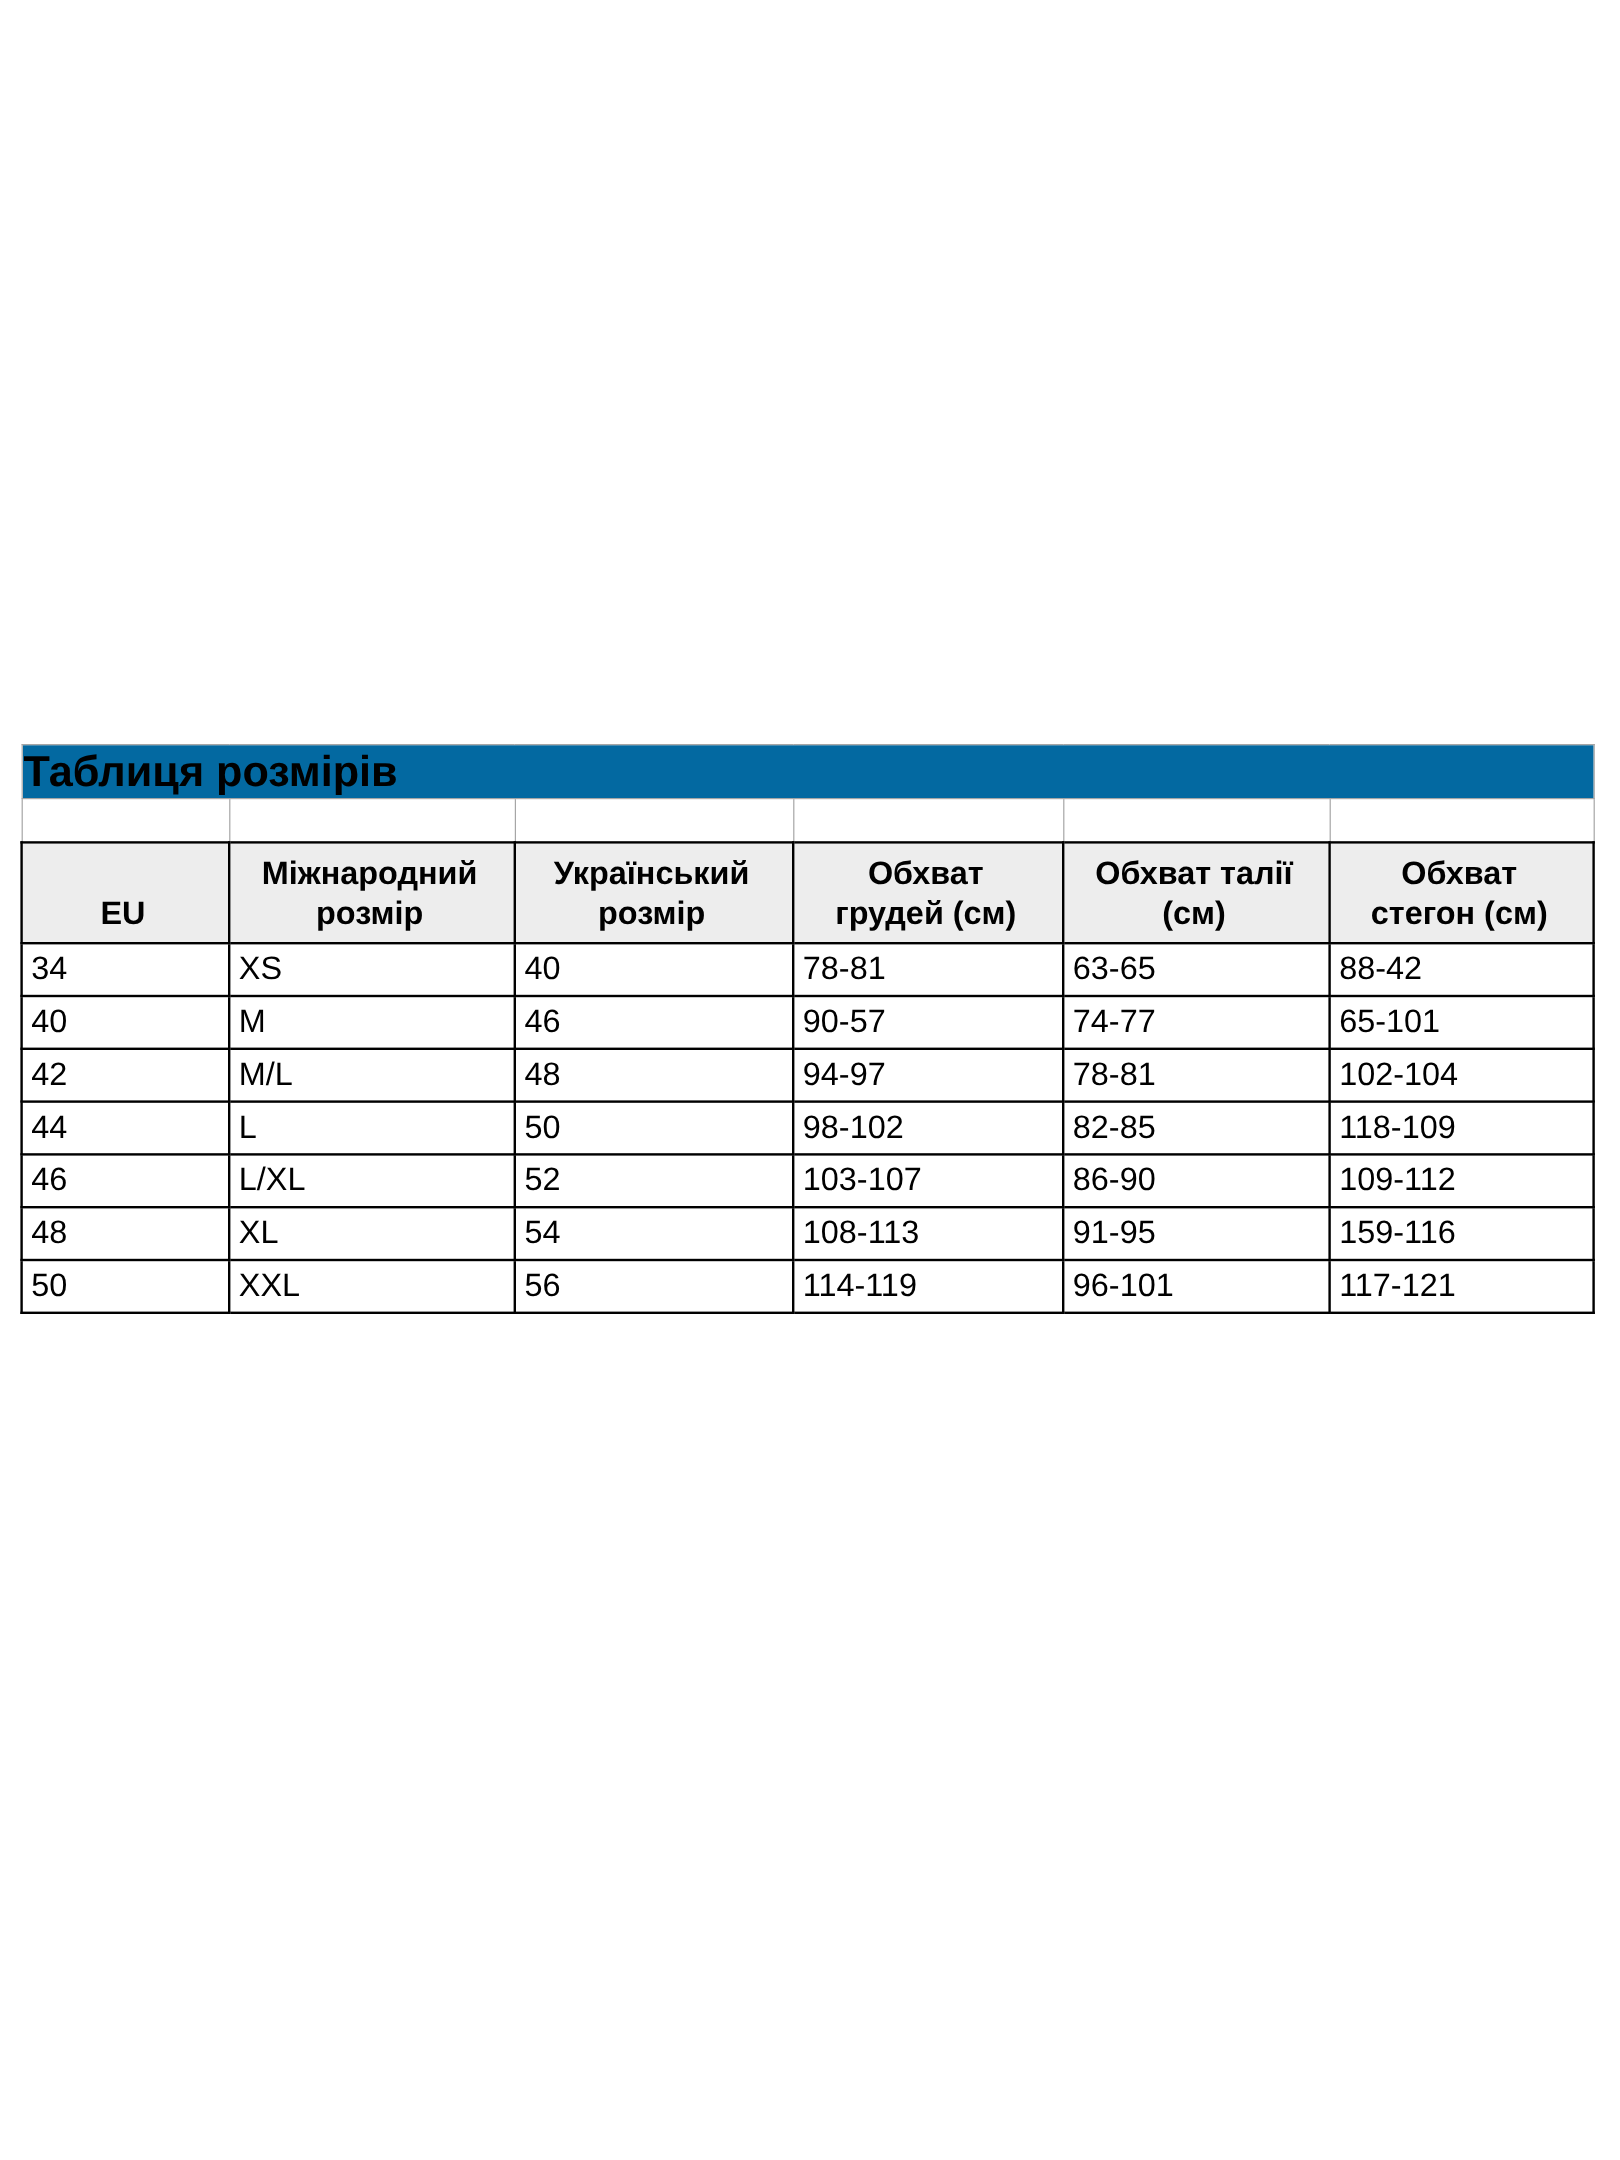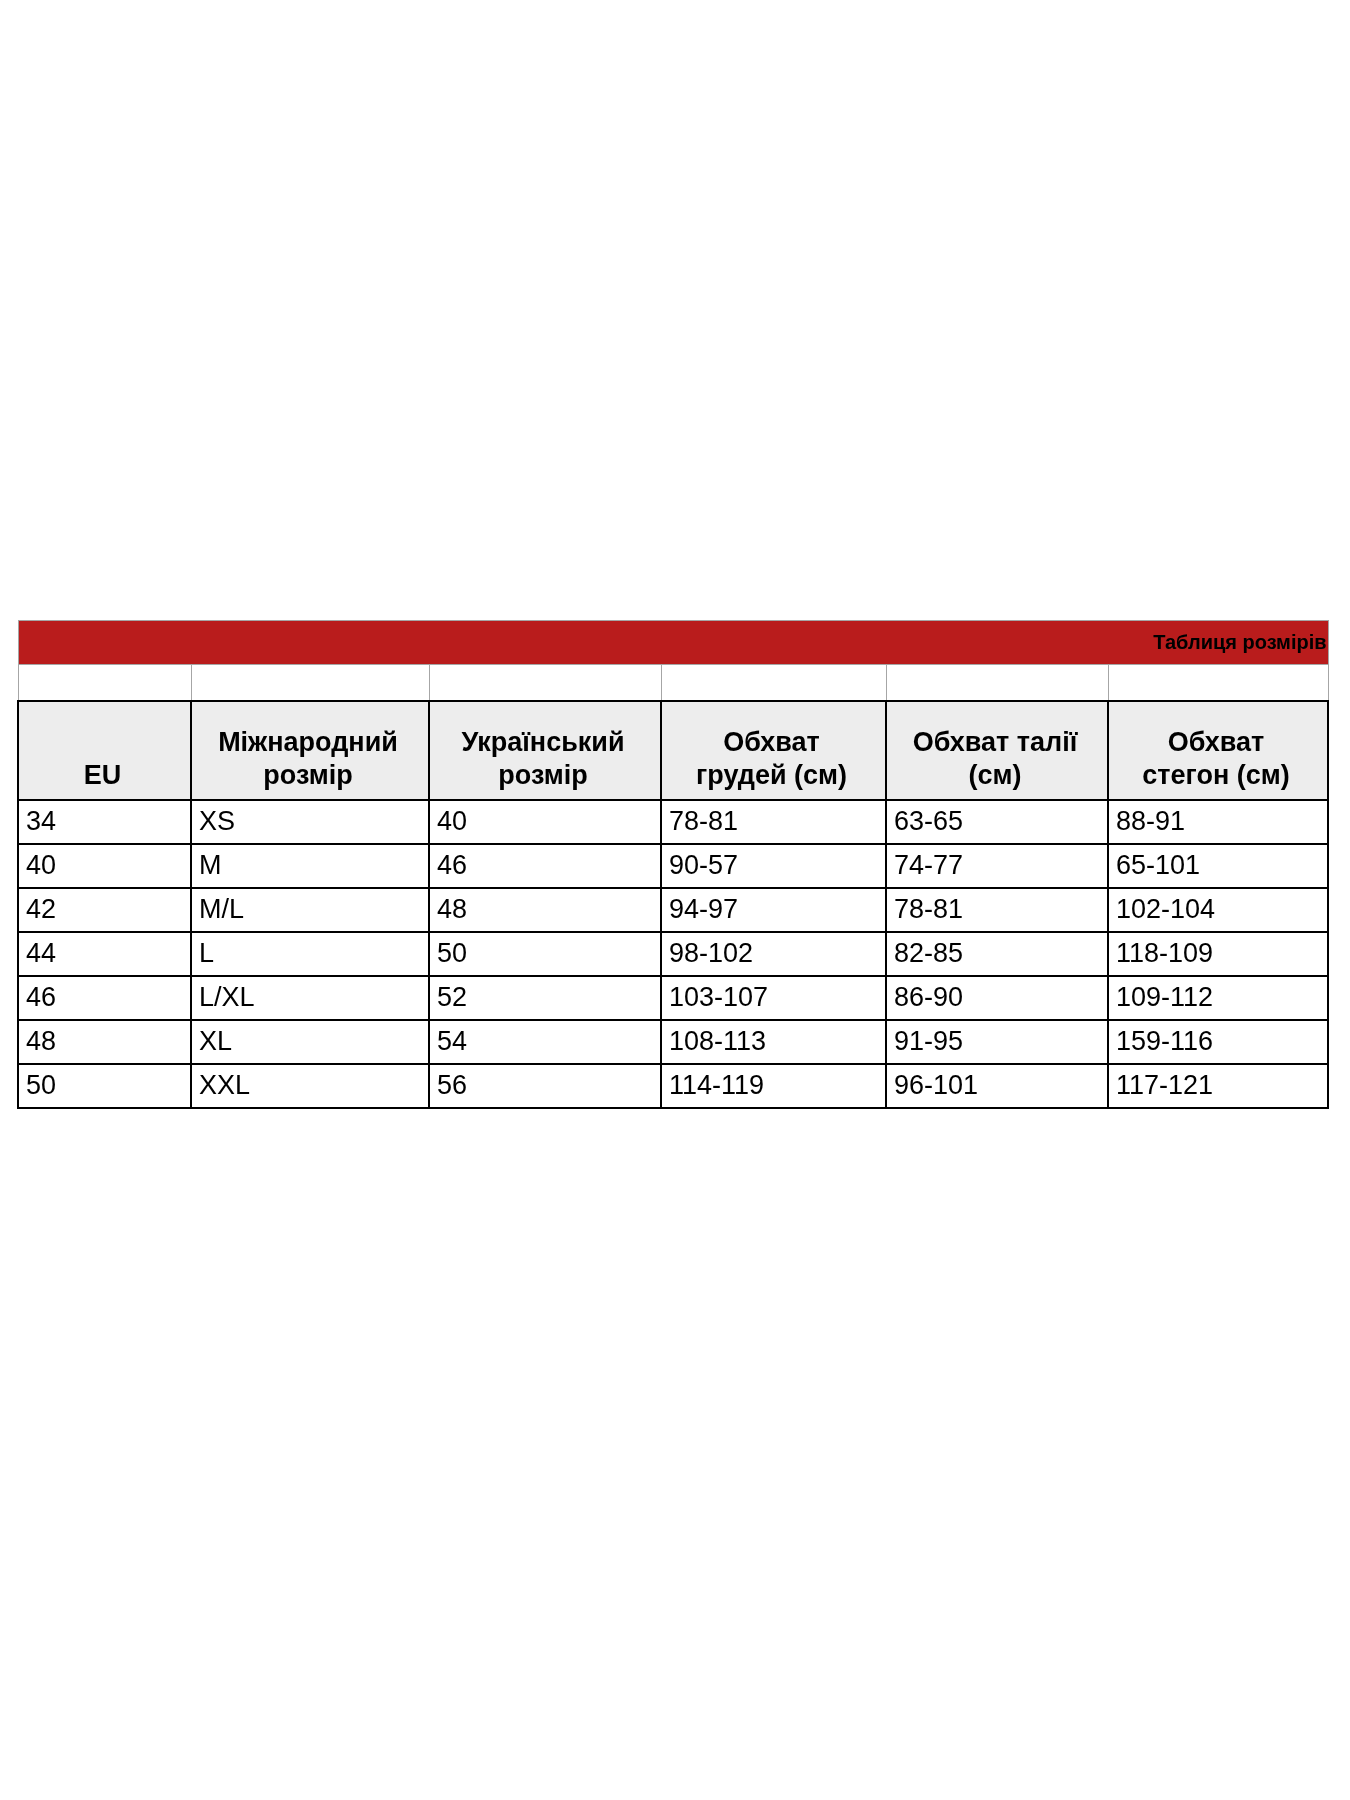--- a/index.html
+++ b/index.html
@@ -25,34 +25,34 @@
     table-layout: fixed;
   }
   table.size-table td, table.size-table th {
     box-sizing: border-box;
     overflow: hidden;
   }
   tr.title-row td {
     border: 1px solid #a6a6a6;
     height: 44px;
     font-weight: bold;
-    font-size: 20px;
-    text-align: right;
+    font-size: 36px;
+    text-align: left;
     vertical-align: middle;
-    background: #b91c1c;
+    background: #0369a1;
   }
   tr.spacer-row td {
     border: 1px solid #a6a6a6;
     height: 36px;
     background: #ffffff;
   }
   tr.header-row th {
     border: 2px solid #000000;
     background: #ededed;
-    height: 99px;
+    height: 84px;
     font-size: 27px;
     font-weight: bold;
     line-height: 33px;
     text-align: center;
     vertical-align: bottom;
     padding: 4px 8px 7px 4px;
     white-space: pre-line;
   }
   tr.data-row td {
     border: 2px solid #000000;
@@ -106,21 +106,21 @@
       <th>Обхват
 стегон (см)</th>
     </tr>
 
     <tr class="data-row">
       <td>34</td>
       <td>XS</td>
       <td>40</td>
       <td>78-81</td>
       <td>63-65</td>
-      <td>88-91</td>
+      <td>88-42</td>
     </tr>
     <tr class="data-row">
       <td>40</td>
       <td>M</td>
       <td>46</td>
       <td>90-57</td>
       <td>74-77</td>
       <td>65-101</td>
     </tr>
     <tr class="data-row">

